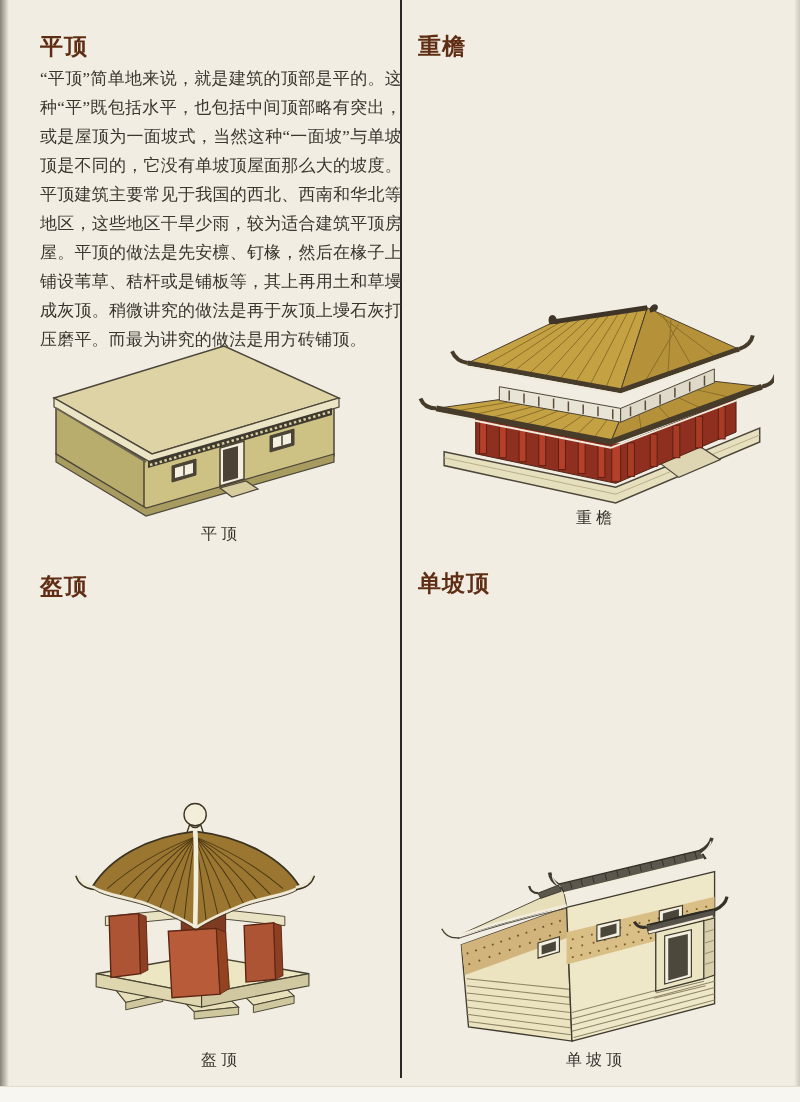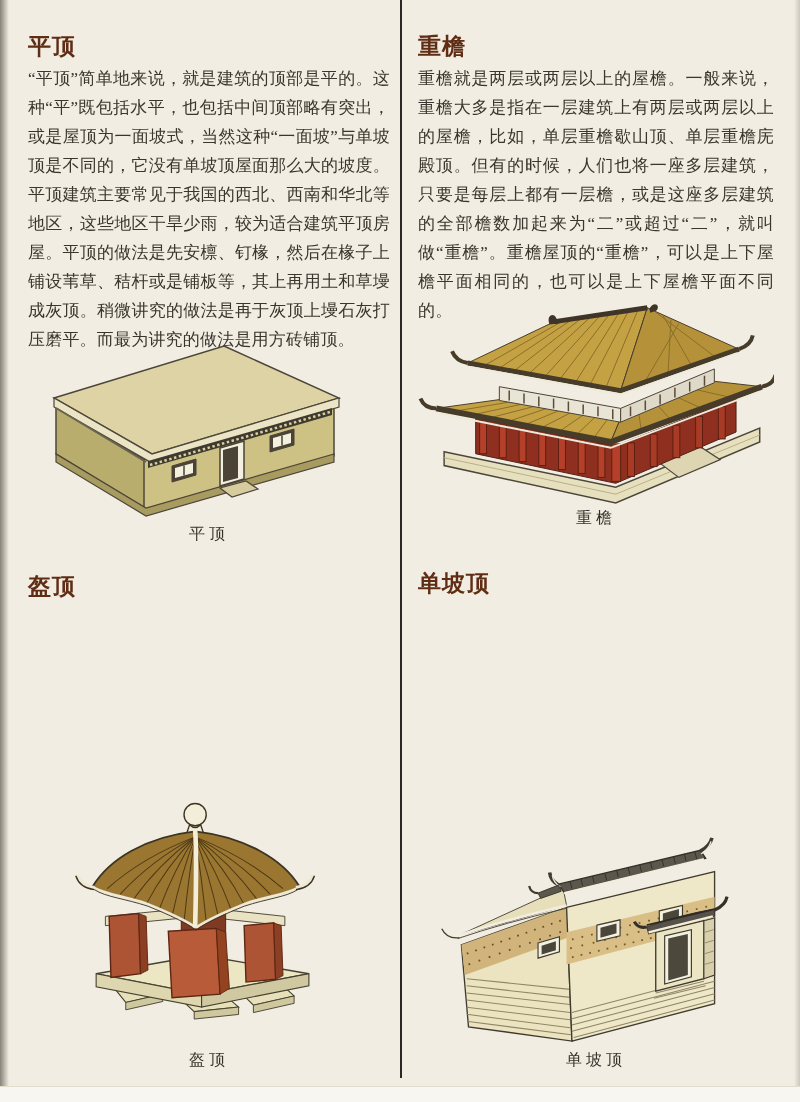--- a/index.html
+++ b/index.html
@@ -21,21 +21,21 @@
   }
   .para{
     position:absolute; font-size:17px; line-height:29px; color:#3a352e;
     text-align:justify; letter-spacing:0.2px;
   }
   .caption{
     position:absolute; font-size:16px; color:#35322c; text-align:center;
     letter-spacing:4px;
   }
   .fig{position:absolute;}
-  .col-left{left:28px;  width:362px;}
+  .col-left{left:40px;  width:362px;}
   .col-right{left:418px; width:356px;}
 </style>
 </head>
 <body>
 
 <div class="page">
   <div class="edge-left"></div>
   <div class="edge-right"></div>
   <div class="bottom-strip"></div>
   <div class="divider"></div>
@@ -75,21 +75,20 @@
         <line x1="150" y1="133.5" x2="150" y2="143.5" stroke="#4a4336" stroke-width="1.5"></line>
         <polygon points="236,104 260,97 260,113 236,120" fill="#4a4336" stroke="#4a4336" stroke-width="1"></polygon>
         <polygon points="239,106 257,101 257,111 239,116" fill="#f4f0df"></polygon>
         <line x1="248" y1="103.5" x2="248" y2="113.5" stroke="#4a4336" stroke-width="1.5"></line>
       </g>
     </svg>
   </div>
   <div class="caption col-left" style="top:524px;">平顶</div>
 
   <h2 class="heading col-right" style="top:12px;">重檐</h2>
-  <p class="para col-right" style="top:47px;">重檐就是两层或两层以上的屋檐。一般来说，重檐大多是指在一层建筑上有两层或两层以上的屋檐，比如，单层重檐歇山顶、单层重檐庑殿顶。但有的时候，人们也将一座多层建筑，只要是每层上都有一层檐，或是这座多层建筑的全部檐数加起来为“二”或超过“二”，就叫做“重檐”。重檐屋顶的“重檐”，可以是上下屋檐平面相同的，也可以是上下屋檐平面不同的。</p>
 
   <div class="fig" style="left:418px; top:292px;">
     <svg width="356" height="215" viewBox="0 0 360 218" xmlns="http://www.w3.org/2000/svg">
 
       <g>
         <path d="M26,162 L200,198 L346,138 L346,152 L200,214 L26,176 Z" fill="#e7e0bf" stroke="#4c463a" stroke-width="1.5"></path>
         <path d="M26,168 L200,205 M200,205 L346,145" stroke="#b9ae88" stroke-width="1" fill="none"></path>
         <polygon points="232,164 272,148 306,170 264,188" fill="#ded6b2" stroke="#4c463a" stroke-width="1.2"></polygon>
       </g>
 

